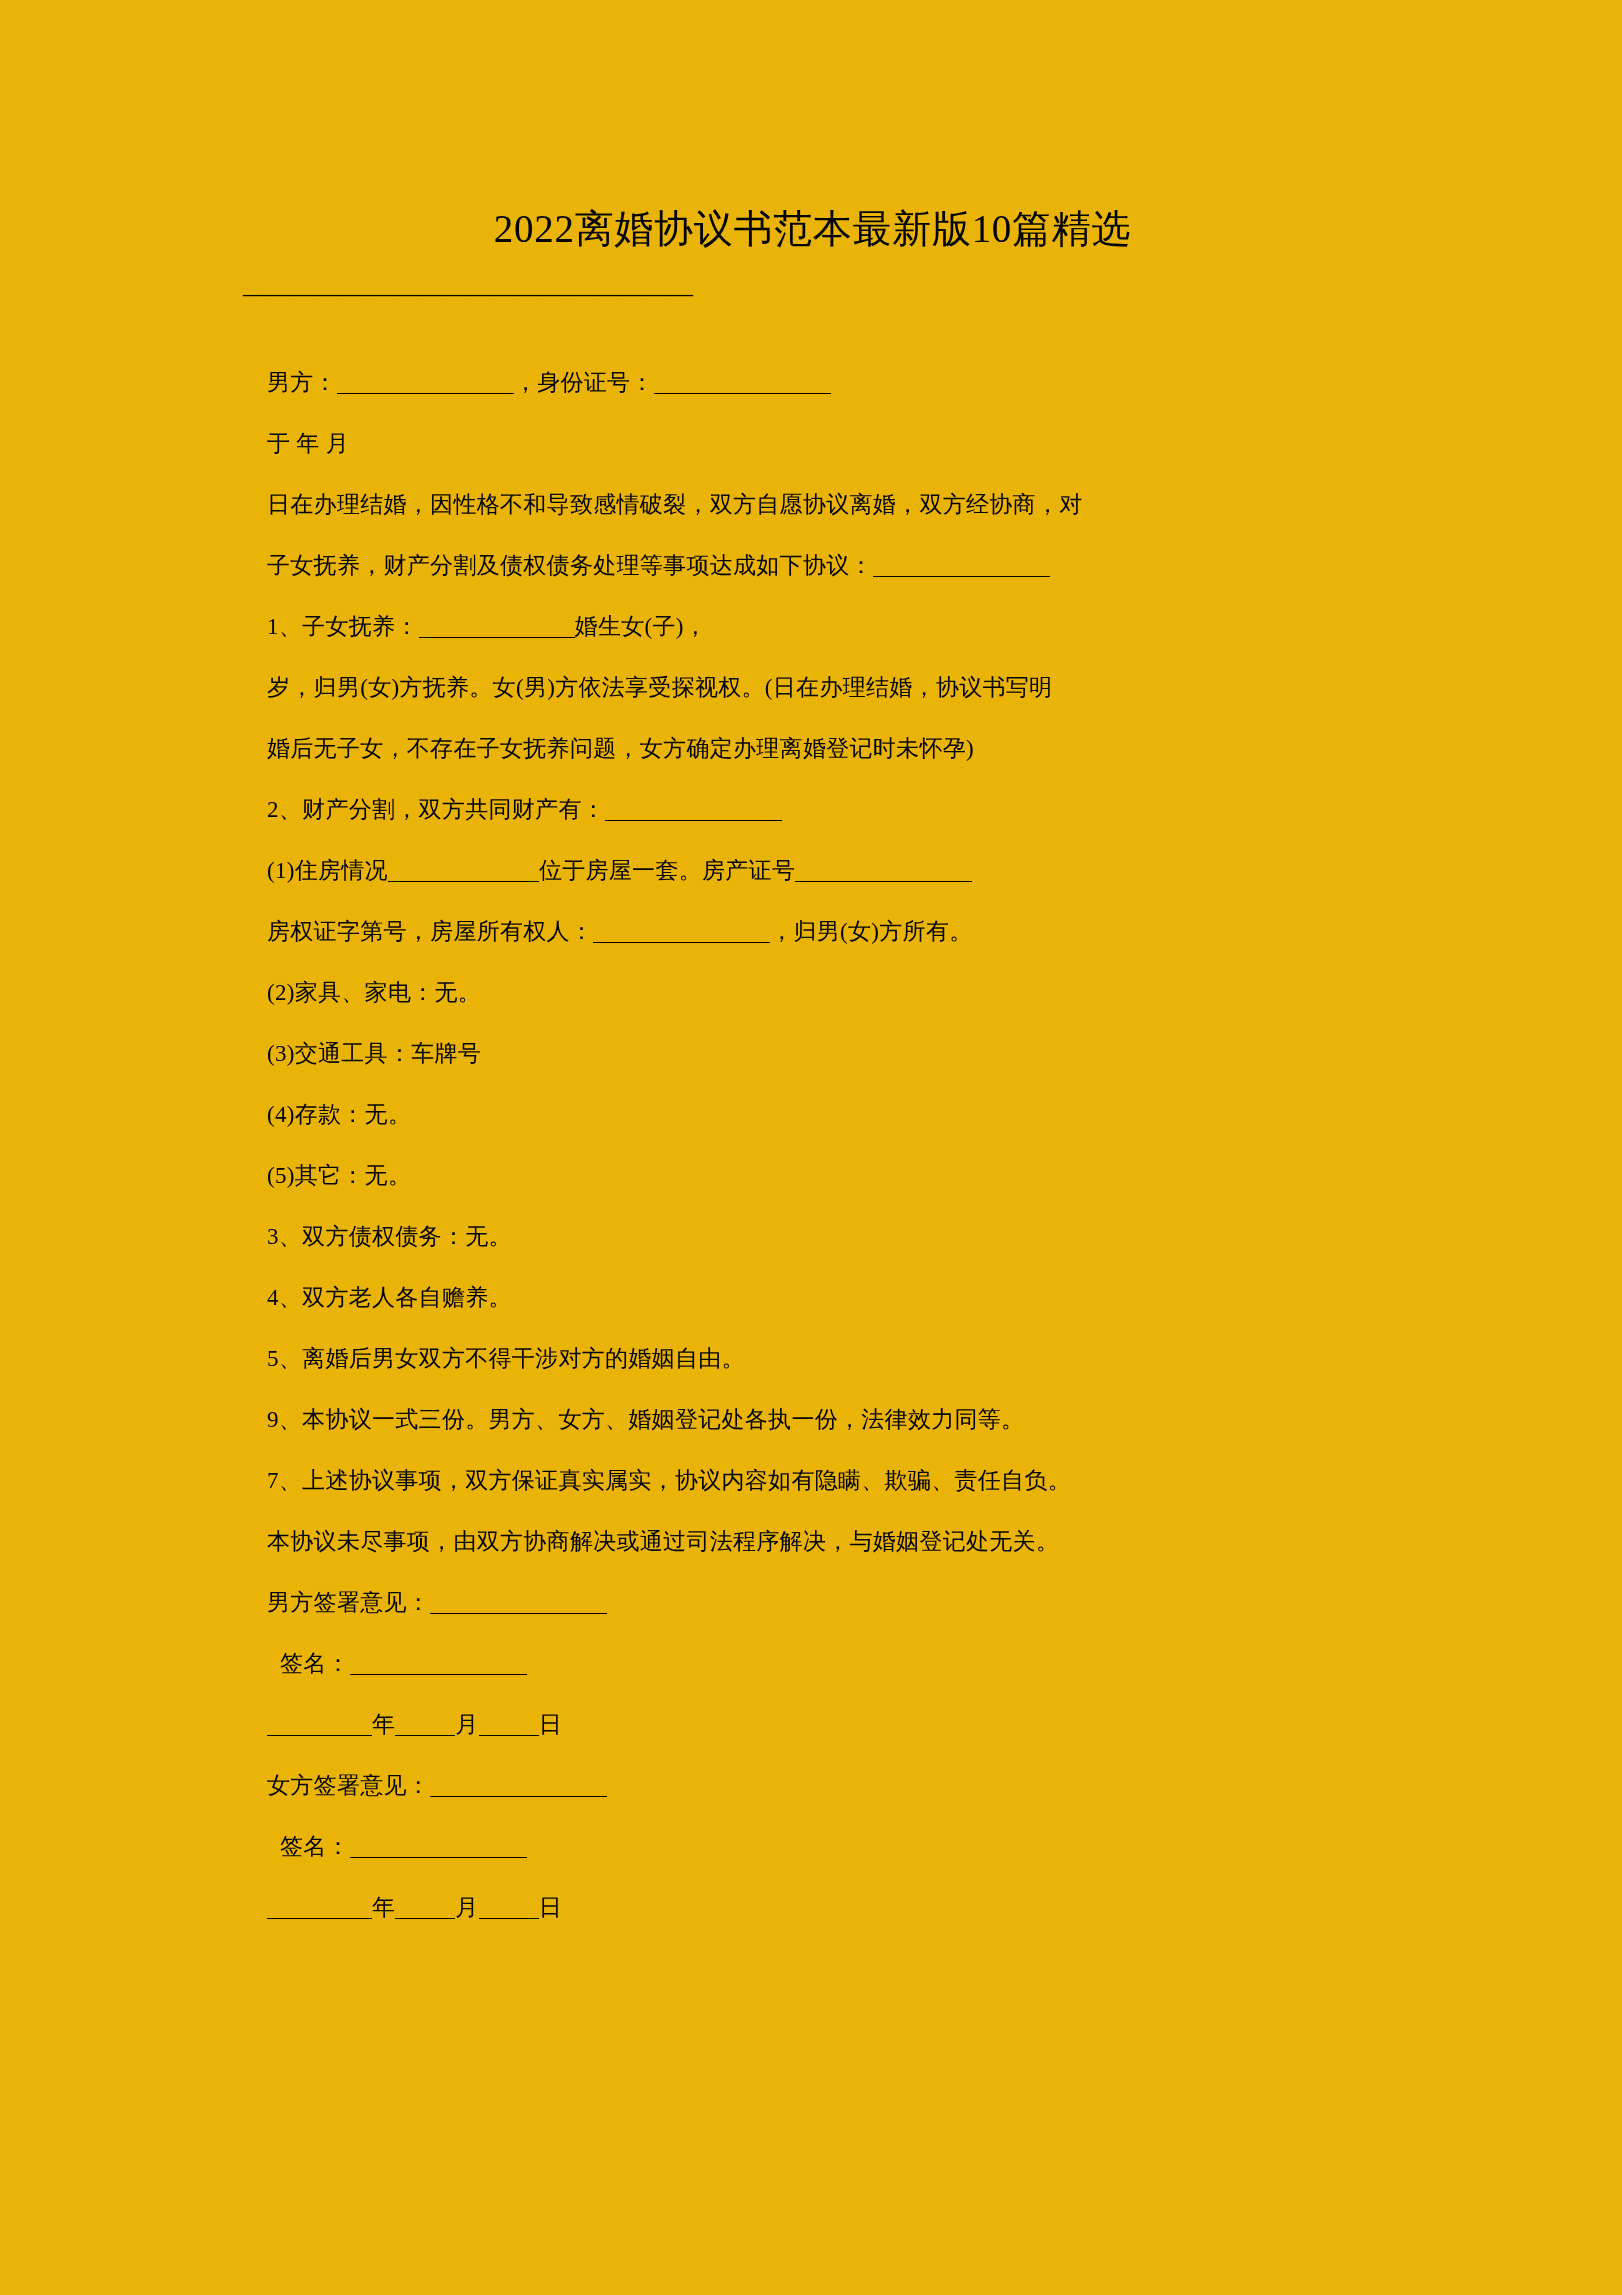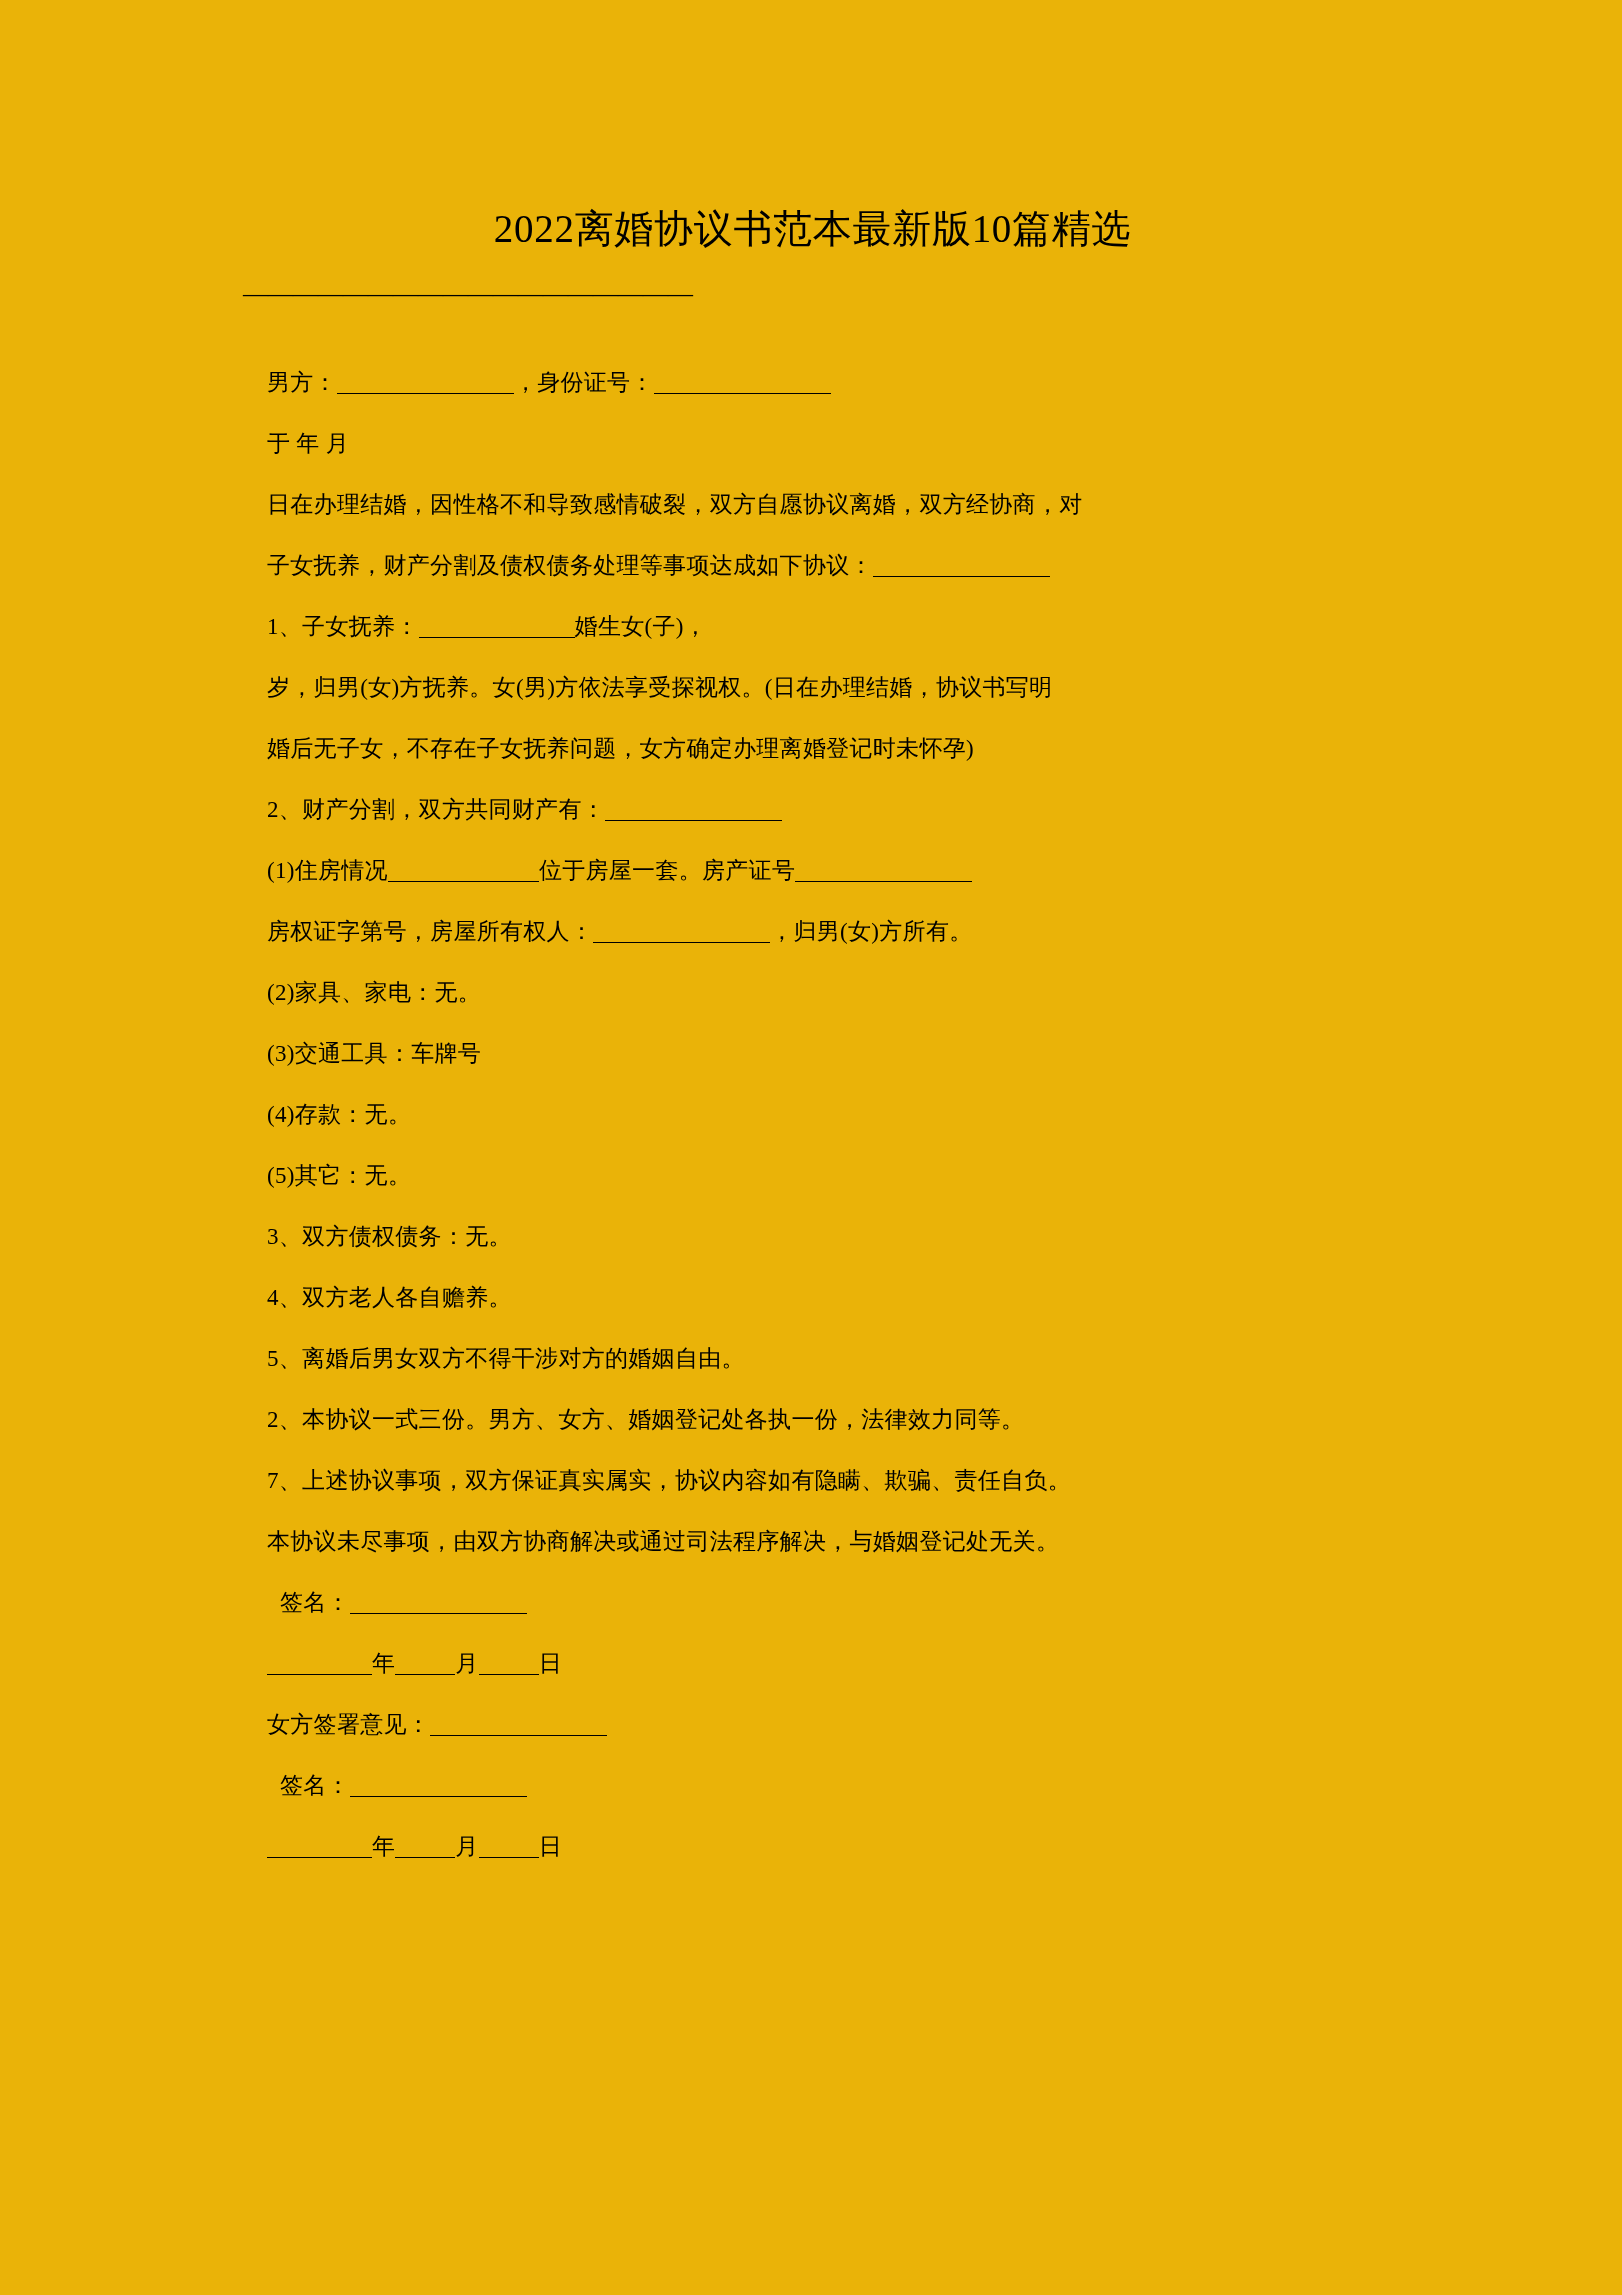--- a/index.html
+++ b/index.html
@@ -134,24 +134,27 @@
       </div>
 
       <div class="line">(2)家具、家电：无。</div>
       <div class="line">(3)交通工具：车牌号</div>
       <div class="line">(4)存款：无。</div>
       <div class="line">(5)其它：无。</div>
 
       <div class="line">3、双方债权债务：无。</div>
       <div class="line">4、双方老人各自赡养。</div>
       <div class="line">5、离婚后男女双方不得干涉对方的婚姻自由。</div>
-      <div class="line">2、本协议一式三份。男方、女方、婚姻登记处各执一份，法律效力同等。</div>
+      <div class="line">9、本协议一式三份。男方、女方、婚姻登记处各执一份，法律效力同等。</div>
       <div class="line">7、上述协议事项，双方保证真实属实，协议内容如有隐瞒、欺骗、责任自负。</div>
       <div class="line">本协议未尽事项，由双方协商解决或通过司法程序解决，与婚姻登记处无关。</div>
 
+      <div class="line">
+        <span>男方签署意见：</span><span class="blank b-xl"></span>
+      </div>
       <div class="line">
         <span class="indent-sp"></span><span>签名：</span><span class="blank b-xl"></span>
       </div>
       <div class="line">
         <span class="blank" style="width:105px"></span><span>年</span><span class="blank" style="width:60px"></span><span>月</span><span class="blank" style="width:60px"></span><span>日</span>
       </div>
 
       <div class="line">
         <span>女方签署意见：</span><span class="blank b-xl"></span>
       </div>

